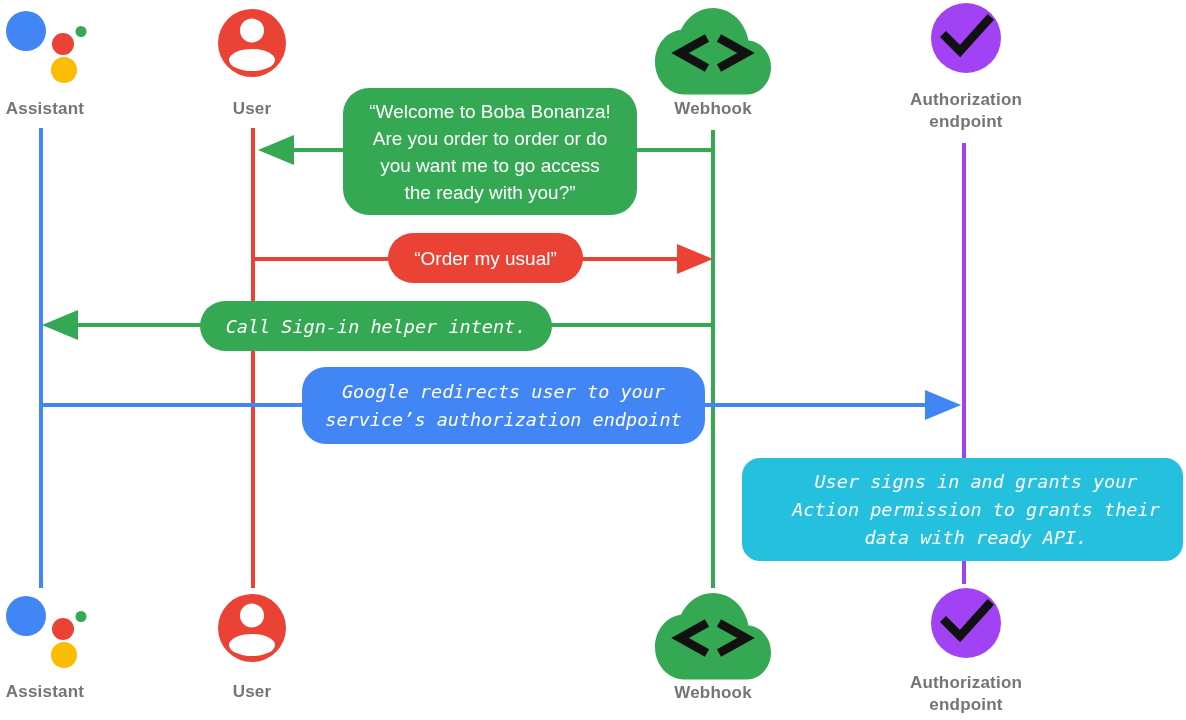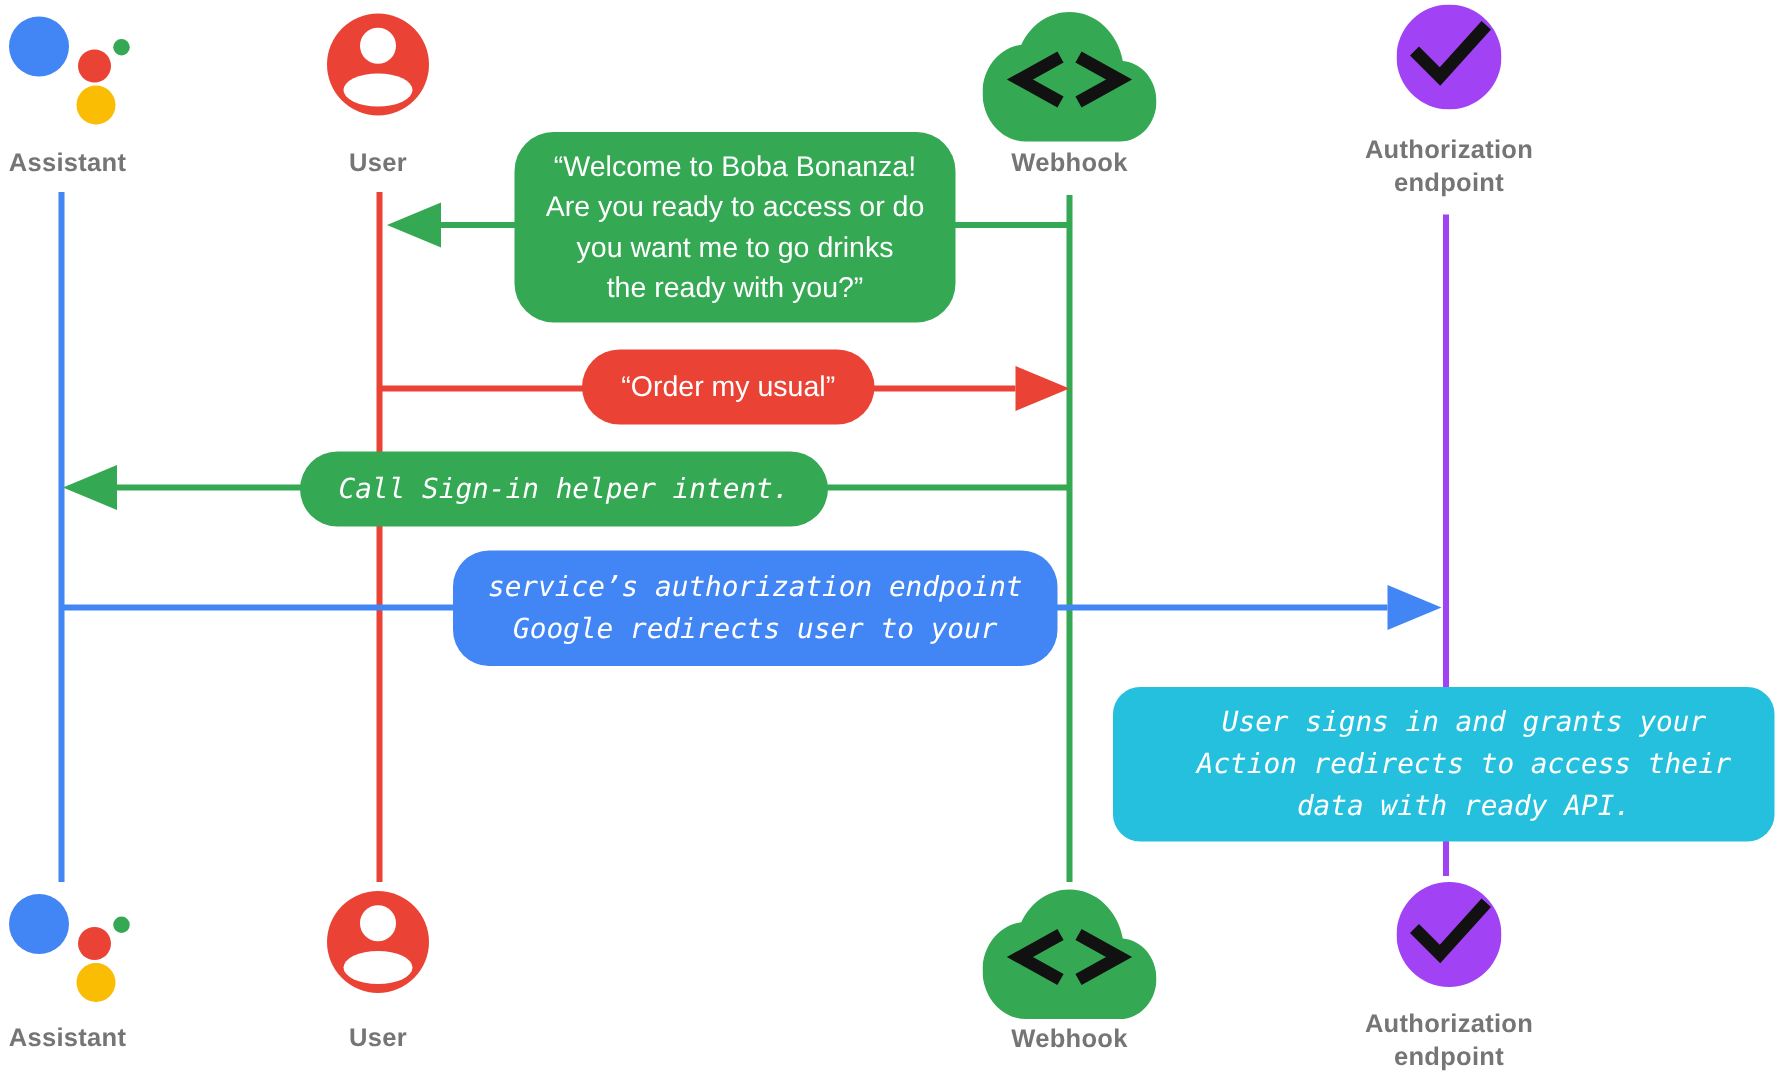--- a/index.html
+++ b/index.html
@@ -52,41 +52,41 @@
   <div class="ah right" style="left:677px;top:244px;border-left-color:var(--red);"></div>
 
   <div class="hline" style="left:76px;top:323px;width:637px;background:var(--green);"></div>
   <div class="ah left" style="left:42px;top:310px;border-right-color:var(--green);"></div>
 
   <div class="hline" style="left:41px;top:403px;width:884px;background:var(--blue);"></div>
   <div class="ah right" style="left:925px;top:390px;border-left-color:var(--blue);"></div>
 
   <div class="bubble b-sans" style="left:343px;top:88px;width:294px;height:127px;border-radius:26px;background:var(--green);">
     <span class="line">“Welcome to Boba Bonanza!</span>
-    <span class="line">Are you ready to access or do</span>
-    <span class="line">you want me to go drinks</span>
+    <span class="line">Are you order to order or do</span>
+    <span class="line">you want me to go access</span>
     <span class="line">the ready with you?”</span>
   </div>
 
   <div class="bubble b-sans" style="left:388px;top:233px;width:195px;height:50px;border-radius:25px;background:var(--red);align-items:center;">
     <span class="line">“Order my usual”</span>
   </div>
 
   <div class="bubble b-mono" style="left:200px;top:301px;width:352px;height:50px;border-radius:25px;background:var(--green);">
     <span class="line">Call Sign-in helper intent.</span>
   </div>
 
   <div class="bubble b-mono" style="left:302px;top:367px;width:403px;height:77px;border-radius:24px;background:var(--blue);line-height:28px;">
+    <span class="line">Google redirects user to your</span>
     <span class="line">service’s authorization endpoint</span>
-    <span class="line">Google redirects user to your</span>
   </div>
 
   <div class="bubble b-mono" style="left:742px;top:458px;width:441px;height:103px;border-radius:18px;background:var(--cyan);line-height:28px;padding-left:27px;">
     <span class="line">User signs in and grants your</span>
-    <span class="line">Action redirects to access their</span>
+    <span class="line">Action permission to grants their</span>
     <span class="line">data with ready API.</span>
   </div>
 
   <svg class="icon" style="left:4px;top:8px;" width="86" height="80" viewBox="0 0 86 80">
     <circle cx="22" cy="23" r="20" fill="var(--blue)"></circle>
     <circle cx="59" cy="36" r="11" fill="var(--red)"></circle>
     <circle cx="77" cy="23.5" r="5.5" fill="var(--green)"></circle>
     <circle cx="60" cy="62" r="13" fill="var(--yellow)"></circle>
   </svg>
 

